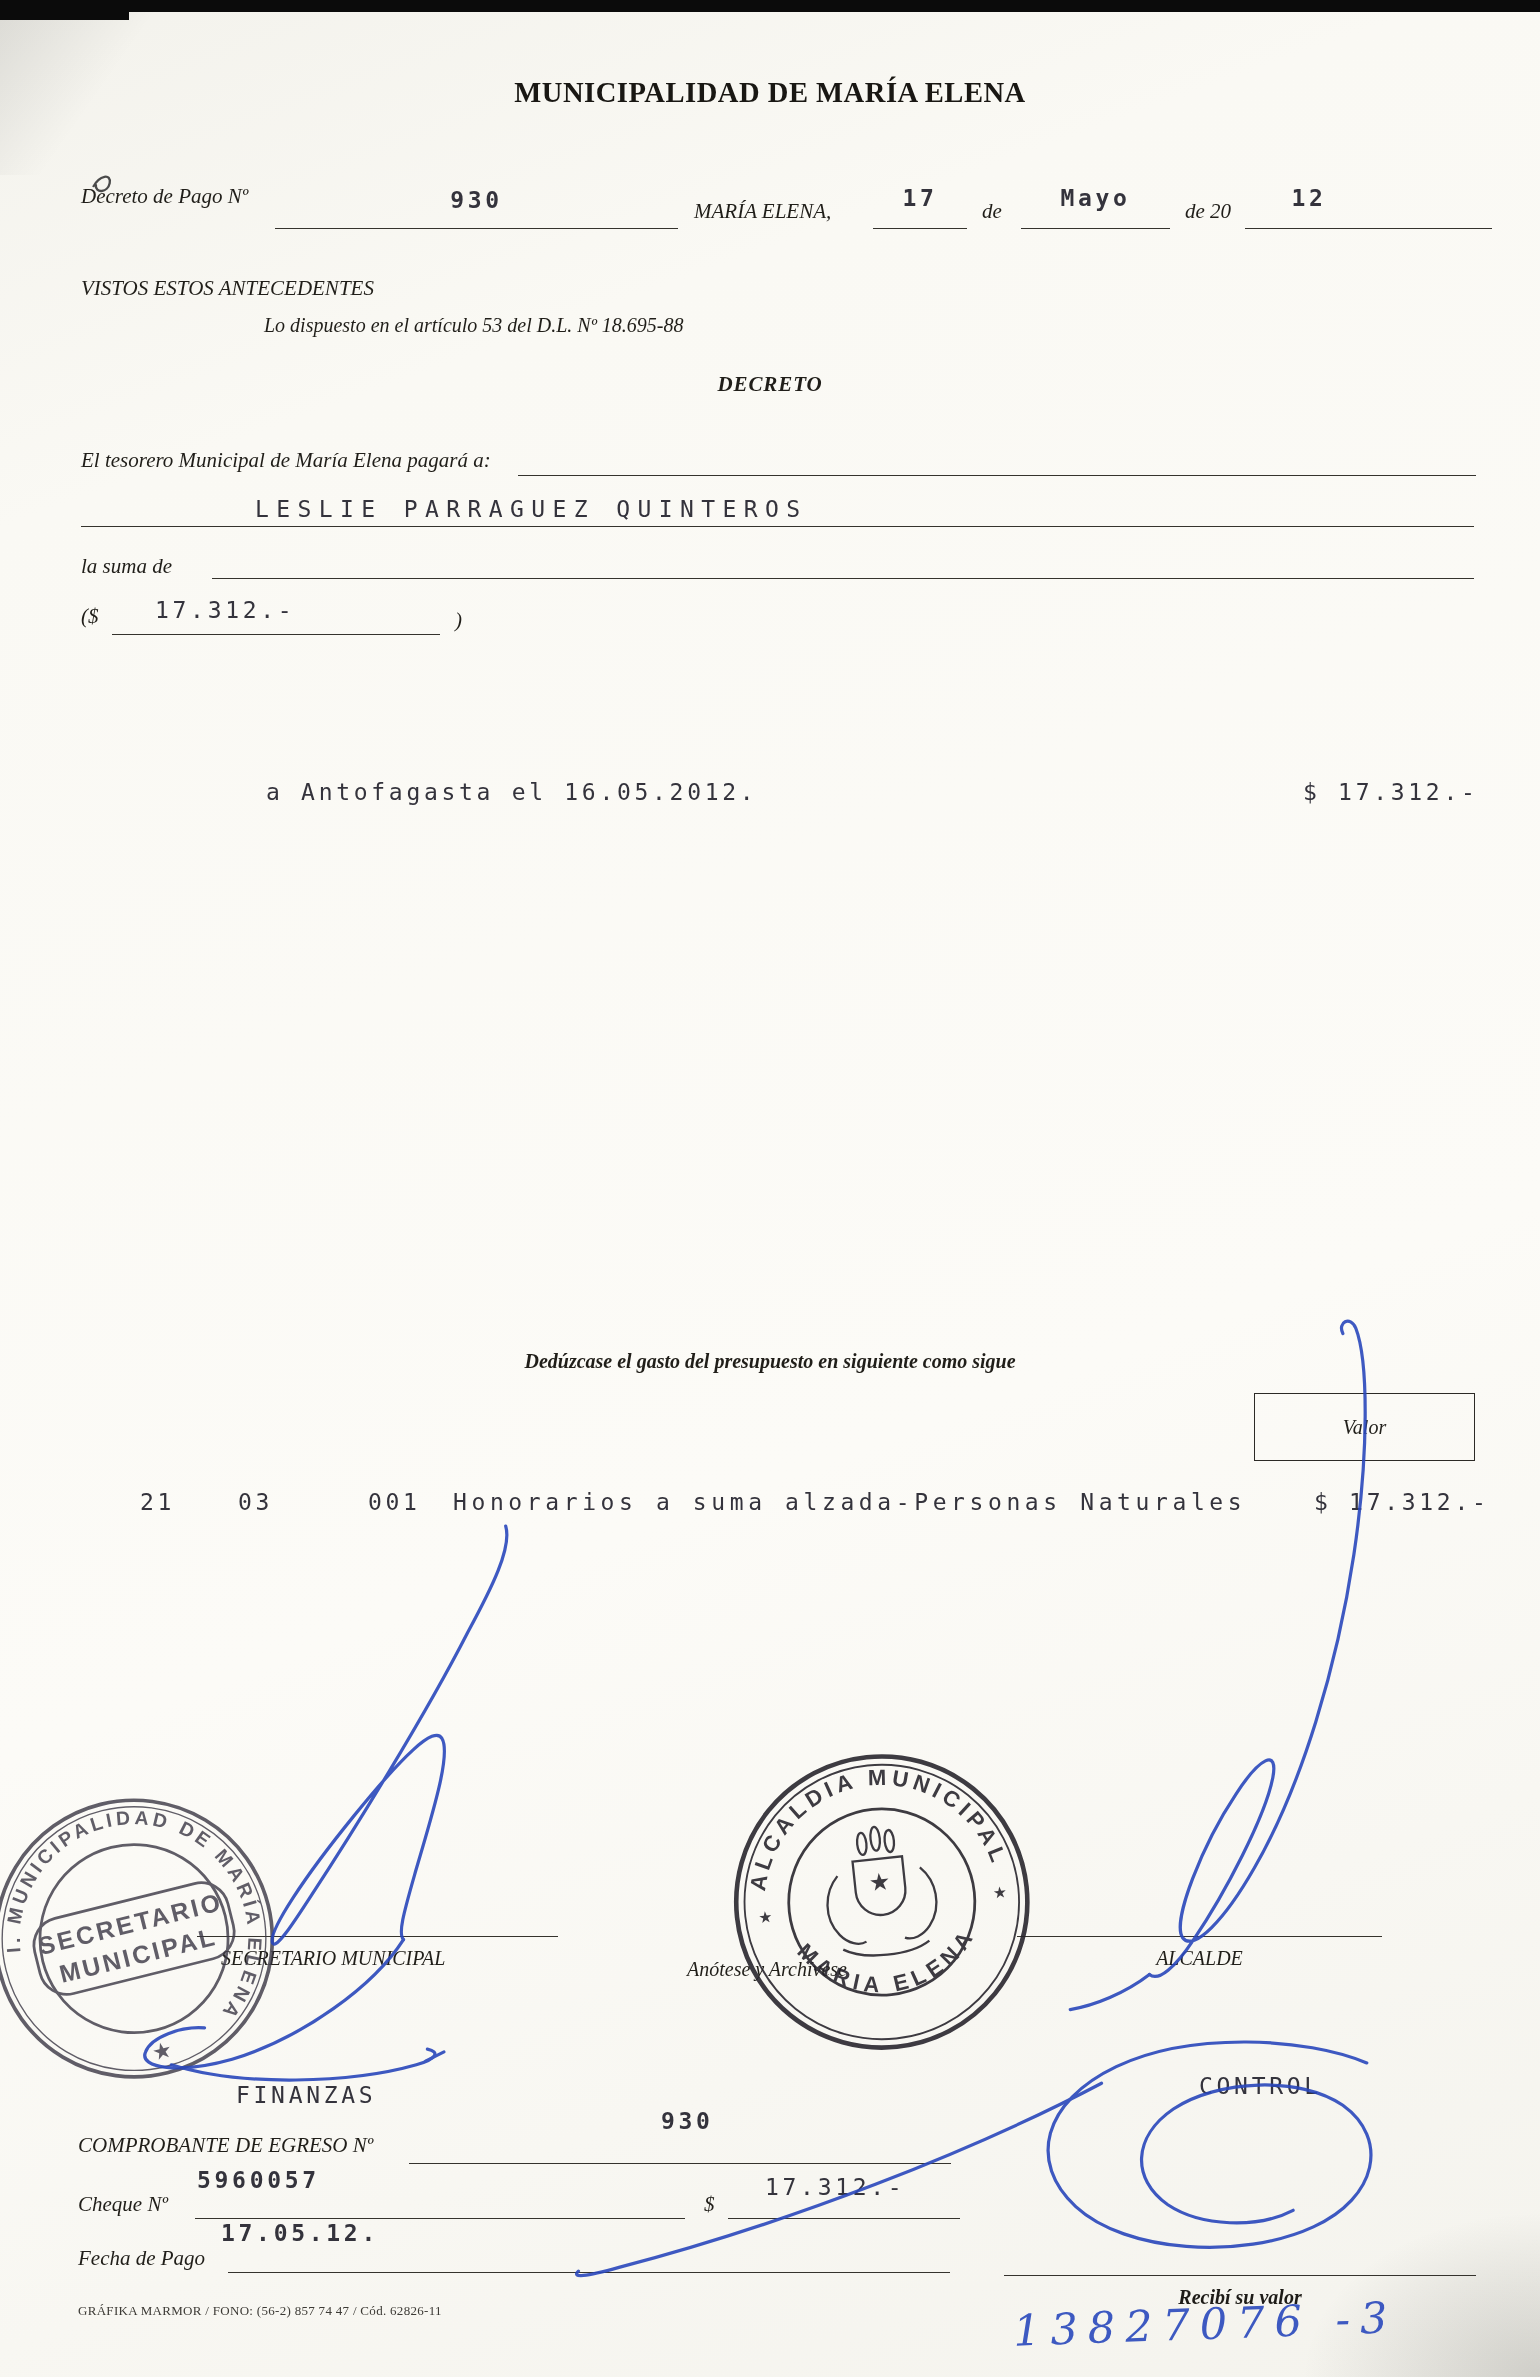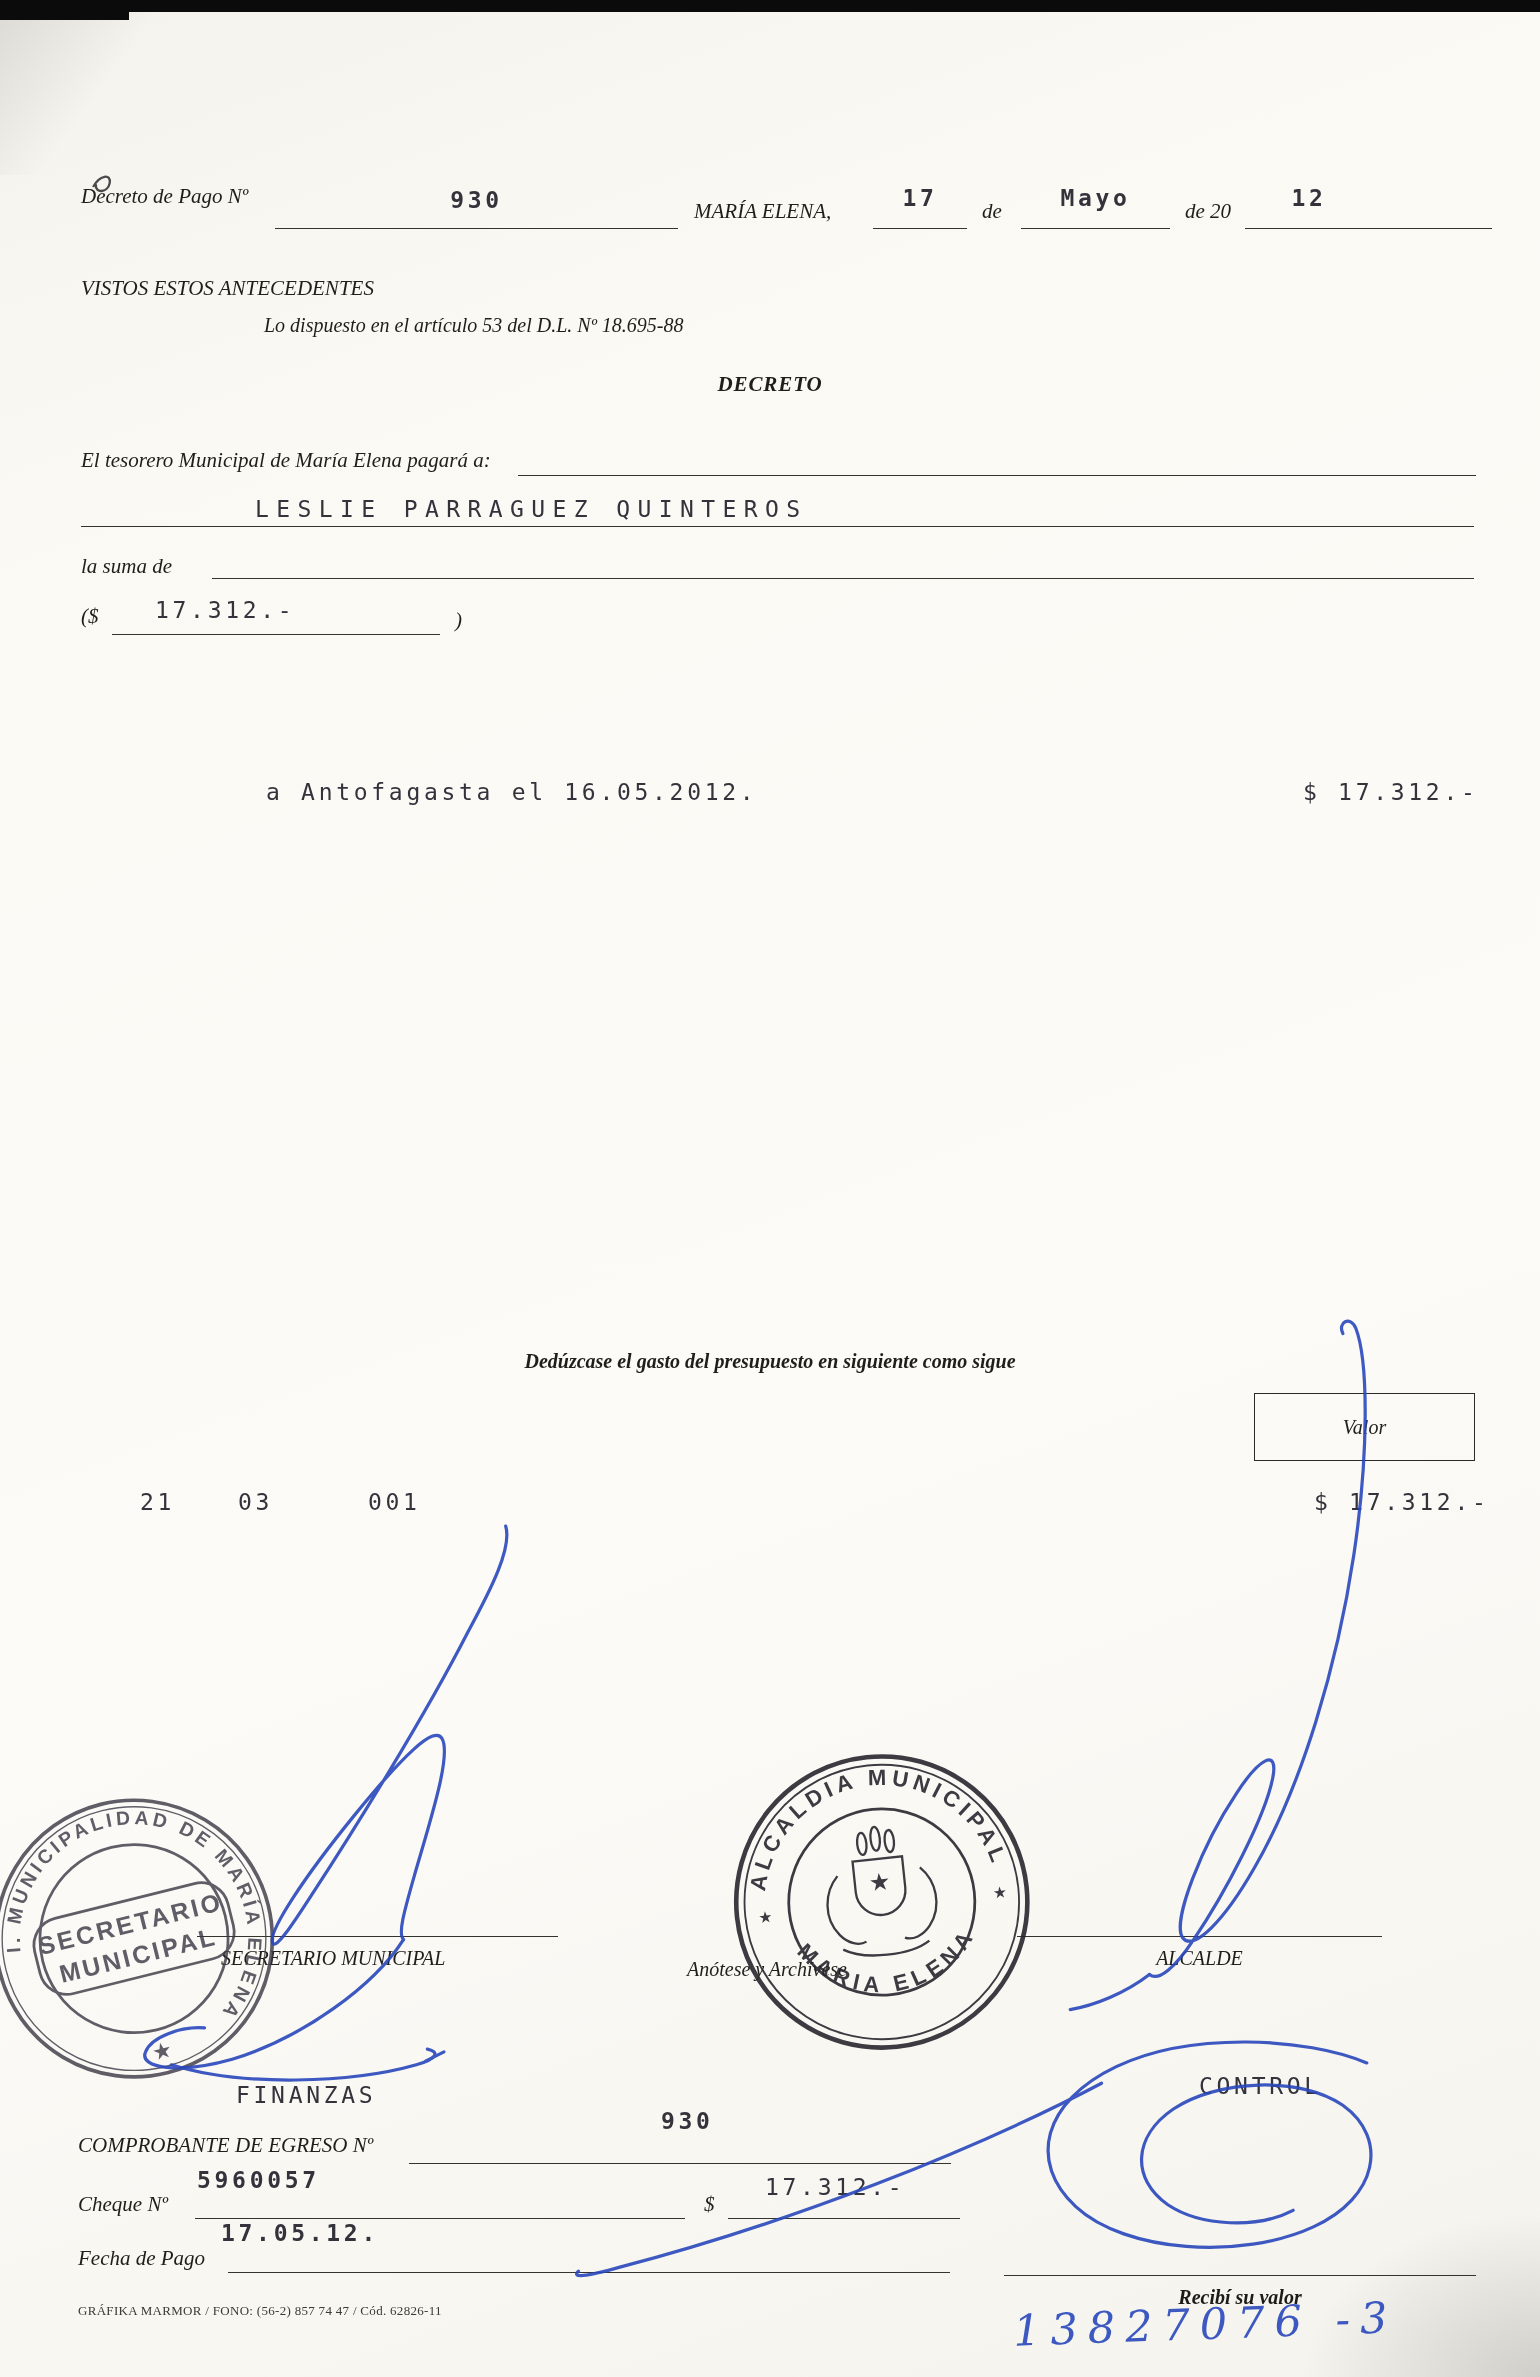--- a/index.html
+++ b/index.html
@@ -37,20 +37,21 @@
 </head>
 <body>
 
 <div class="page">
 
   <div class="crease"></div>
   <div class="corner-shade"></div>
   <div class="scanbar"></div>
   <div class="scanbar2"></div>
 
+  <div class="title">MUNICIPALIDAD DE MARÍA ELENA</div>
 
   <span class="lbl" style="left:81px;top:184px;">Decreto de Pago Nº</span>
   <div class="uline" style="left:275px;top:228px;width:403px;"></div>
   <span class="typed b" style="left:275px;top:187px;width:403px;text-align:center;">930</span>
   <span class="lbl" style="left:694px;top:199px;">MARÍA ELENA,</span>
   <div class="uline" style="left:873px;top:228px;width:94px;"></div>
   <span class="typed b" style="left:873px;top:185px;width:94px;text-align:center;">17</span>
   <span class="lbl" style="left:982px;top:199px;">de</span>
   <div class="uline" style="left:1021px;top:228px;width:149px;"></div>
   <span class="typed b" style="left:1021px;top:185px;width:149px;text-align:center;">Mayo</span>
@@ -78,20 +79,21 @@
 
   <span class="lbl small centered" style="position:absolute;top:1350px;font-weight:600;">Dedúzcase el gasto del presupuesto en siguiente como sigue</span>
 
   <div class="tbl-box" style="left:1254px;top:1393px;width:221px;height:68px;">
     <div class="th" style="flex:1;">Valor</div>
   </div>
 
   <span class="typed" style="left:140px;top:1489px;">21</span>
   <span class="typed" style="left:238px;top:1489px;">03</span>
   <span class="typed" style="left:368px;top:1489px;">001</span>
+  <span class="typed" style="left:453px;top:1489px;letter-spacing:4.6px;">Honorarios a suma alzada-Personas Naturales</span>
   <span class="typed" style="left:1314px;top:1489px;">$ 17.312.-</span>
 
   <span class="lbl small" style="left:687px;top:1958px;">Anótese y Archívese</span>
 
   <div class="uline" style="left:197px;top:1936px;width:361px;"></div>
   <span class="lbl small" style="left:221px;top:1947px;">SECRETARIO MUNICIPAL</span>
 
   <div class="uline" style="left:1017px;top:1936px;width:365px;"></div>
   <span class="lbl small" style="left:1017px;top:1947px;width:365px;text-align:center;">ALCALDE</span>
 

